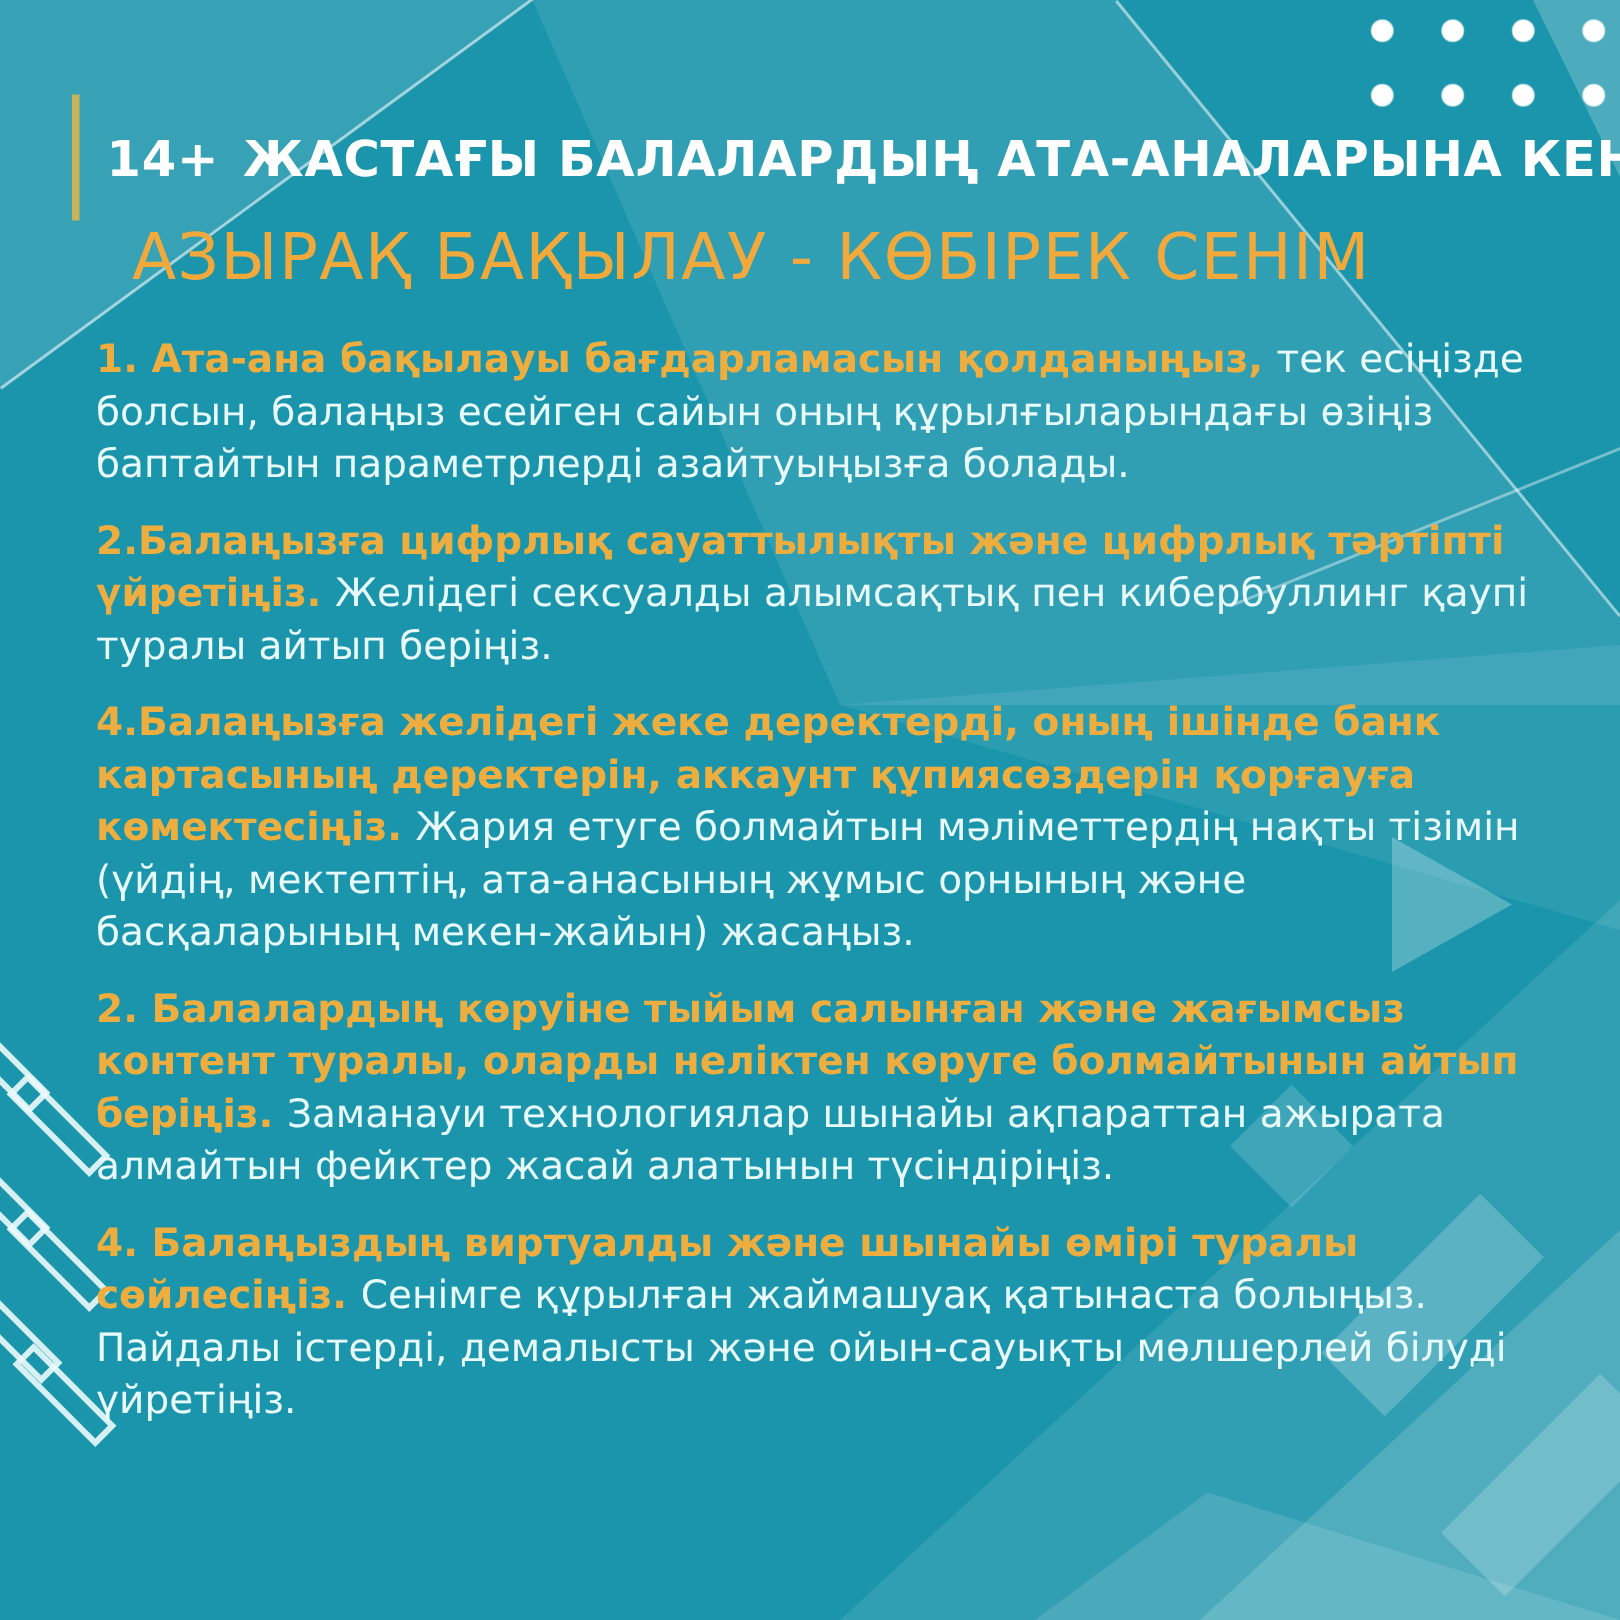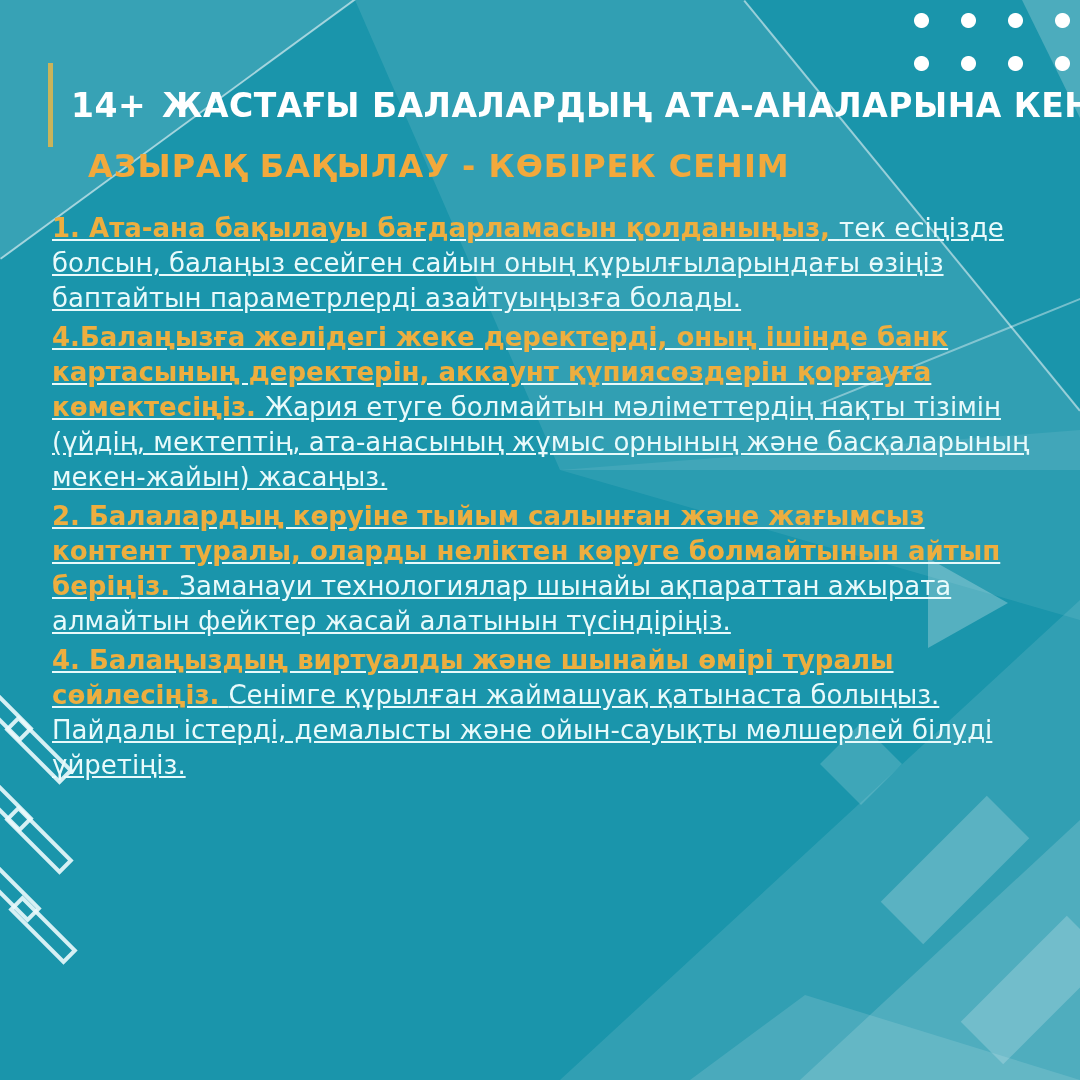--- a/index.html
+++ b/index.html
@@ -45,24 +45,24 @@
   .chev.c4{left:0px;top:830px;}
   .chev.c5{left:-32px;top:878px;}
   .chev.c6{left:4px;top:920px;}
   
   .header-row{position:absolute;left:48px;top:62px;height:86px;display:flex;
         align-items:center;z-index:5;}
   .accent-bar{width:5px;height:84px;background:#c9b45a;margin-right:18px;}
   .hdr{color:#ffffff;font-weight:700;font-size:33px;letter-spacing:.5px;white-space:nowrap;}
   .hdr .badge{margin-right:16px;}
   .subtitle{position:absolute;left:88px;top:147px;z-index:5;
-        color:#f2a93c;font-weight:700;font-size:32px;letter-spacing:1px;white-space:nowrap;}
+        color:#f2a93c;font-weight:400;font-size:43px;letter-spacing:1px;white-space:nowrap;}
   .tips{position:absolute;left:48px;top:207px;width:1002px;z-index:5;
         font-size:26px;line-height:35px;color:#e8fafb;}
-  .tips p{margin:4px;text-decoration:underline;}
+  .tips p{margin:16px;}
   .lead{color:#edae3f;font-weight:700;}
 </style>
 </head>
 <body>
 
 <div class="poster">
 
   <div class="shape s-tl"></div>
   <div class="l-tl"></div>
   <div class="shape s-band"></div>
@@ -88,18 +88,19 @@
   <div class="header-row">
     <div class="accent-bar"></div>
     <div class="hdr">
       <span class="badge">14+</span><span>ЖАСТАҒЫ БАЛАЛАРДЫҢ АТА-АНАЛАРЫНА КЕҢЕС</span>
     </div>
   </div>
   <div class="subtitle">АЗЫРАҚ БАҚЫЛАУ - КӨБІРЕК СЕНІМ</div>
 
   <div class="tips">
     <p><span class="lead">1. Ата-ана бақылауы бағдарламасын қолданыңыз, </span><span>тек есіңізде болсын, балаңыз есейген сайын оның құрылғыларындағы өзіңіз баптайтын параметрлерді азайтуыңызға болады.</span></p>
+    <p><span class="lead">2.Балаңызға цифрлық сауаттылықты және цифрлық тәртіпті үйретіңіз. </span><span>Желідегі сексуалды алымсақтық пен кибербуллинг қаупі туралы айтып беріңіз.</span></p>
     <p><span class="lead">4.Балаңызға желідегі жеке деректерді, оның ішінде банк картасының деректерін, аккаунт құпиясөздерін қорғауға көмектесіңіз. </span><span>Жария етуге болмайтын мәліметтердің нақты тізімін (үйдің, мектептің, ата-анасының жұмыс орнының және басқаларының мекен-жайын) жасаңыз.</span></p>
     <p><span class="lead">2. Балалардың көруіне тыйым салынған және жағымсыз контент туралы, оларды неліктен көруге болмайтынын айтып беріңіз. </span><span>Заманауи технологиялар шынайы ақпараттан ажырата алмайтын фейктер жасай алатынын түсіндіріңіз.</span></p>
     <p><span class="lead">4. Балаңыздың виртуалды және шынайы өмірі туралы сөйлесіңіз. </span><span>Сенімге құрылған жаймашуақ қатынаста болыңыз. Пайдалы істерді, демалысты және ойын-сауықты мөлшерлей білуді үйретіңіз.</span></p>
   </div>
 
 </div>
 
 </body></html>

